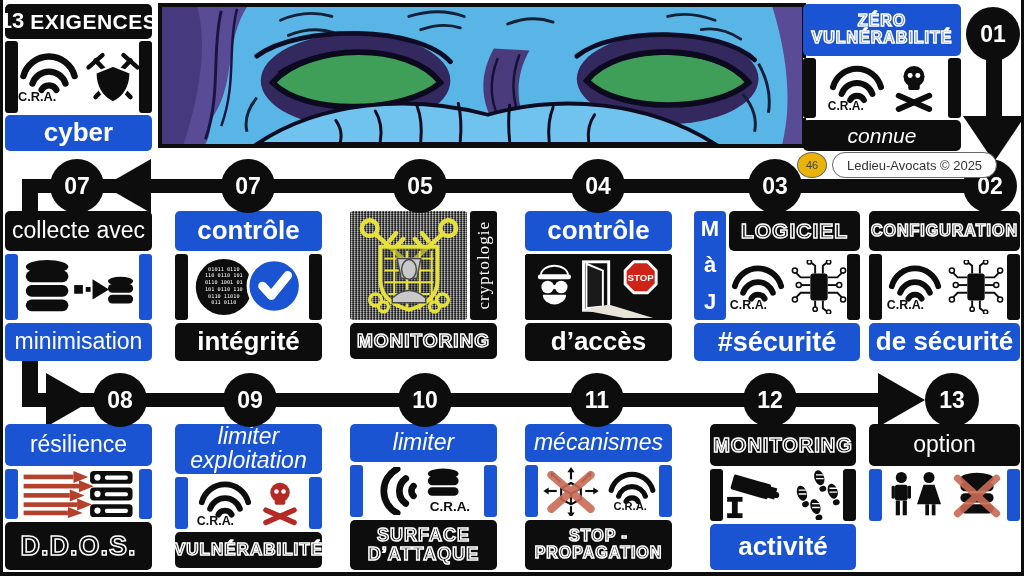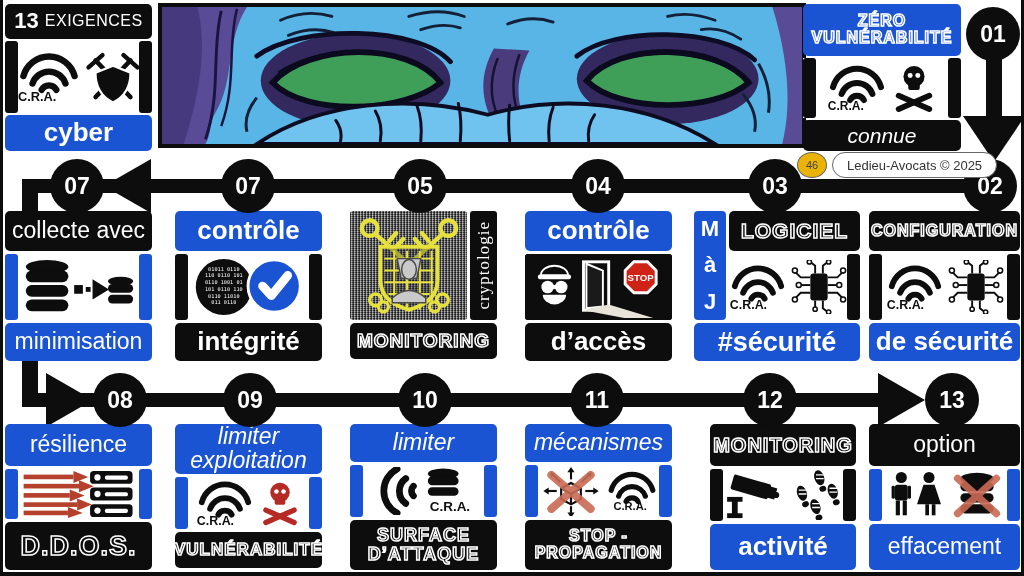--- a/index.html
+++ b/index.html
@@ -69,21 +69,21 @@
   svg{flex:0 0 auto;}
 </style>
 </head>
 <body>
 
 <div class="slide">
 
   <div class="card" style="left:5px;top:4px;width:147px;">
     <div class="bn blk" style="height:35px;gap:6px;">
       <span style="font-weight:bold;font-size:22px;">13</span>
-      <span style="font-weight:400;font-size:16px;letter-spacing:0.5px;">EXIGENCES</span>
+      <span style="font-weight:700;font-size:21px;letter-spacing:0.5px;">EXIGENCES</span>
     </div>
     <div class="irow" style="height:72px;">
       <div class="sb"></div>
       <div class="ibox">
         <svg width="64" height="54" viewBox="0 0 70 56">
           <g stroke="#0d0d0d" stroke-width="7" fill="none" stroke-linecap="round">
             <path d="M7 27 A29 29 0 0 1 63 27"></path>
               <path d="M17 35 A19 19 0 0 1 53 35"></path>
               <path d="M27 42 A9 9 0 0 1 43 42"></path>
           </g>
@@ -628,19 +628,18 @@
               <rect x="9" y="36" width="36" height="10" rx="5"></rect>
           </g>
           <g stroke="#c96b56" stroke-width="8" stroke-linecap="round" opacity="0.9">
             <path d="M6 8 L48 46"></path>
               <path d="M48 8 L6 46"></path>
           </g>
         </svg>
       </div>
       <div class="sb b"></div>
     </div>
-    <div class="bn blue thin" style="height:46px;">effacement</div>
   </div>
 
   <div class="edge edge-l"></div>
   <div class="edge edge-r"></div>
   <div class="edge edge-b"></div>
 </div>
 
 </body></html>

